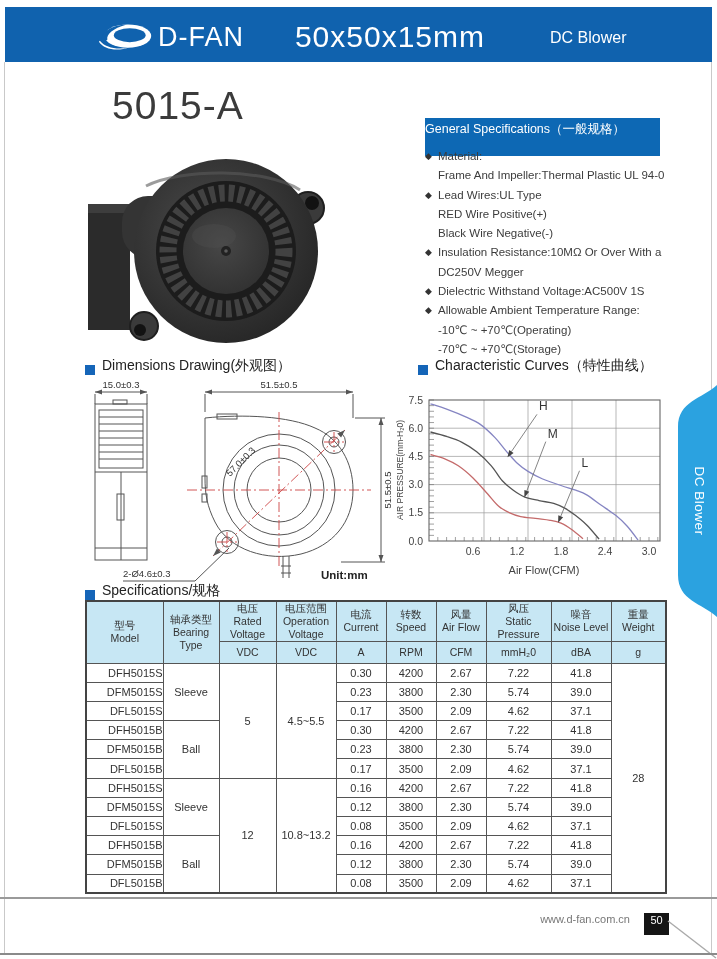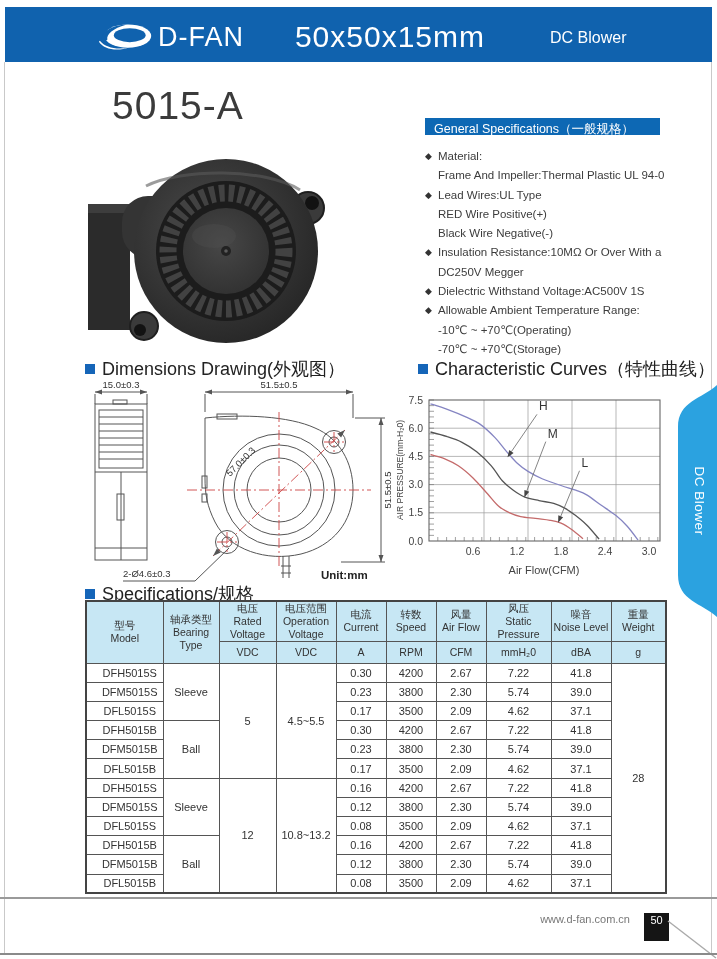--- a/index.html
+++ b/index.html
@@ -12,47 +12,47 @@
   .logo{position:absolute;left:93px;top:14px;display:flex;align-items:center;}
   .logo-text{color:#fff;font-size:27px;font-weight:normal;letter-spacing:1px;margin-left:4px;}
   .size-title{position:absolute;left:250px;width:230px;top:13px;text-align:right;
               color:#fff;font-size:30px;font-weight:400;letter-spacing:1px;}
   .category{position:absolute;left:545px;top:22px;color:#fff;font-size:16px;}
 
   .model-title{position:absolute;left:112px;top:84px;font-size:39px;color:#3b3b3b;letter-spacing:1px;}
 
   .fan-photo{position:absolute;left:86px;top:146px;}
 
-  .gs-bar{position:absolute;left:425px;top:118px;width:235px;height:17px;background:#0d68b4;
-          color:#fff;font-size:12.5px;line-height:23px;padding-left:9px;box-sizing:border-box;}
+  .gs-bar{position:absolute;left:425px;top:118px;width:235px;height:38px;background:#0d68b4;
+          color:#fff;font-size:12.5px;line-height:23px;box-sizing:border-box;}
   .gs-list{position:absolute;left:425px;top:147px;width:292px;font-size:11.5px;color:#3c3c3c;}
   .gs-line{line-height:19.3px;white-space:nowrap;}
   .gs-line .bullet{display:inline-block;width:13px;font-size:9px;vertical-align:1px;color:#333;}
   .gs-line.cont{padding-left:13px;}
 
-  .sec{position:absolute;font-size:18px;color:#222;display:flex;align-items:center;}
+  .sec{position:absolute;font-size:14px;color:#222;display:flex;align-items:flex-end;}
   .sec .sq{width:10px;height:10px;background:#1565b8;margin-right:7px;flex:none;}
   .sec-dim{left:85px;top:357px;} .sec-cur{left:418px;top:357px;} .sec-spec{left:85px;top:582px;}
 
   .dim-svg{position:absolute;left:83px;top:378px;}
   .chart-svg{position:absolute;left:393px;top:380px;}
   .tab-svg{position:absolute;left:668px;top:383px;z-index:5;}
 
   table.spec{position:absolute;left:85px;top:600px;width:580px;border-collapse:collapse;
              table-layout:fixed;font-size:11px;color:#333;border:2px solid #444;}
   table.spec th,table.spec td{border:1px solid #555;text-align:center;padding:0;font-weight:normal;}
   table.spec th{background:#c7e7f4;font-size:10.5px;line-height:1.22;}
   table.spec thead tr:first-child{height:40px;} table.spec thead tr+tr{height:22px;}
   table.spec tbody tr{height:19.2px;}
-  table.spec tbody td:first-child{text-align:center;padding-left:10px;}
+  table.spec tbody td:first-child{text-align:right;padding-left:10px;}
 
   .foot-top{position:absolute;left:0;right:0;top:897px;height:2px;background:#9a9a9a;}
   .foot-bottom{position:absolute;left:0;right:0;top:953px;height:2px;background:#8a8a8a;}
   .foot-url{position:absolute;right:87px;top:913px;font-size:11px;color:#777;margin-left:38px;}
-  .foot-page{position:absolute;left:644px;top:913px;width:25px;height:28px;background:#151515;
+  .foot-page{position:absolute;left:644px;top:913px;width:25px;height:22px;background:#151515;
              color:#fff;font-size:11px;text-align:center;line-height:15px;}
   .foot-diag{position:absolute;left:660px;top:915px;}
 </style>
 </head>
 <body>
 
 <div class="page">
   <div class="edge edge-l"></div>
   <div class="edge edge-r"></div>
 

